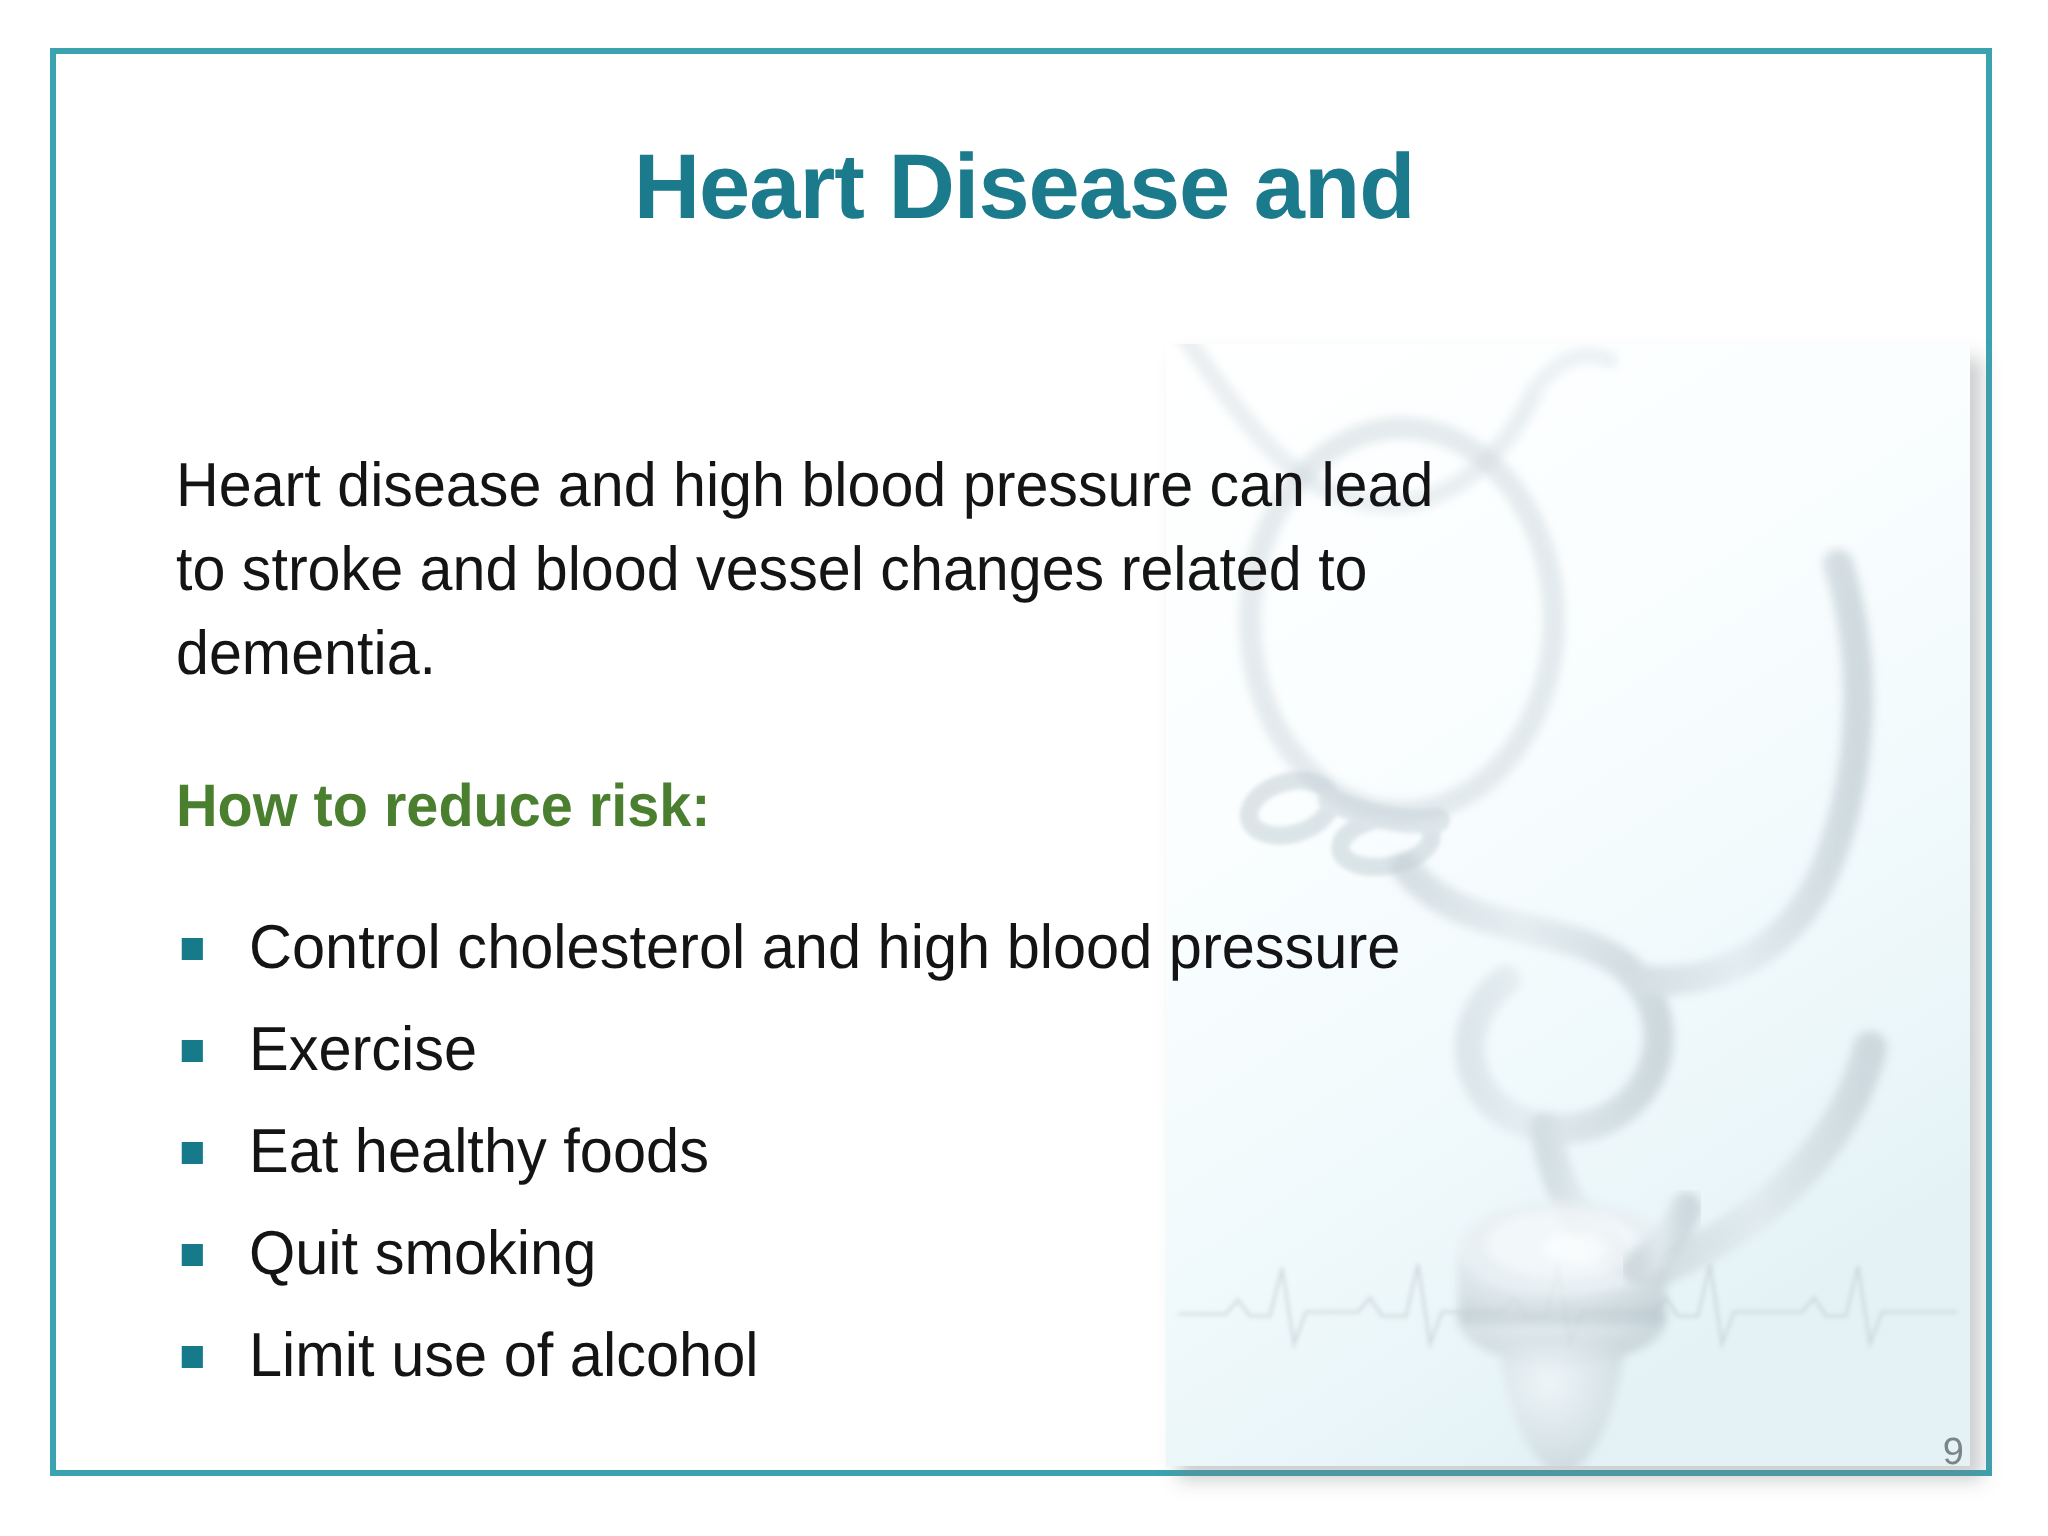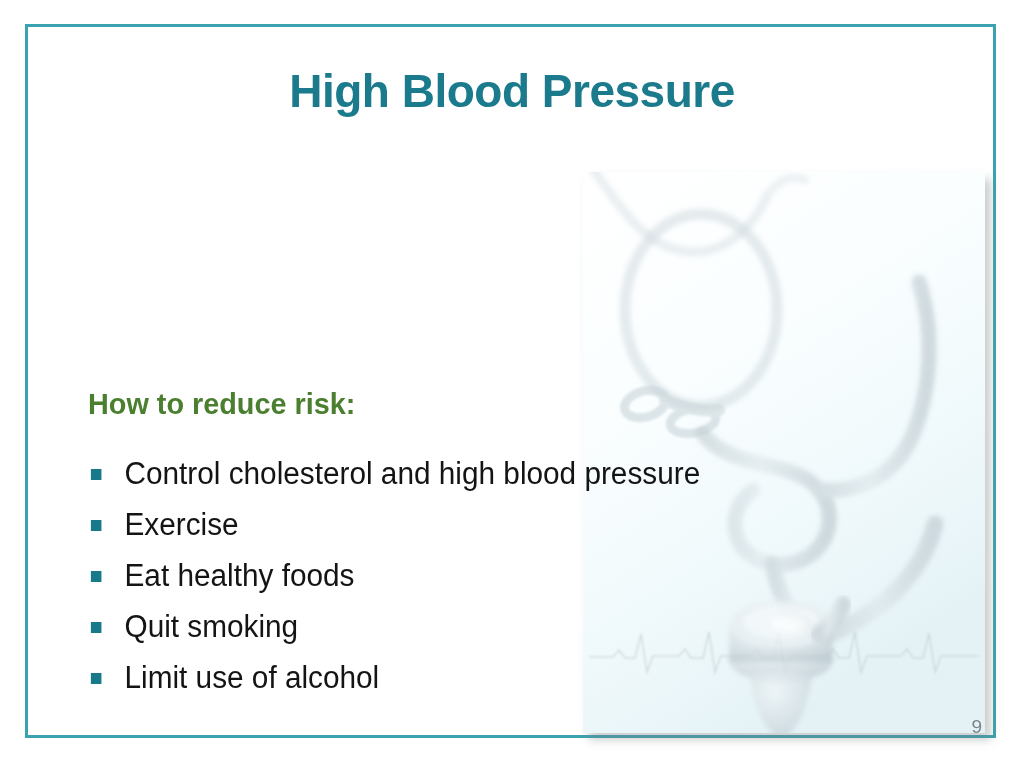--- a/index.html
+++ b/index.html
@@ -227,23 +227,28 @@
         <path d="M 166 500 C 172 540 182 560 198 566 C 214 560 224 540 230 500 Z" fill="url(#bellGrad)" opacity="0.85"></path>
       </g>
 
       <g filter="url(#soften)" opacity="0.6">
         <path d="M 236 462 C 248 452 256 444 260 432" fill="none" stroke="url(#tubeGrad)" stroke-width="16" stroke-linecap="round"></path>
       </g>
     </svg>
   </div>
 
   <div class="title-block">
-    <div class="title-line l2">High Blood Pressure</div>
+    <div class="title-line">Heart Disease and</div>
   </div>
 
+  <div id="body-copy">
+    <div class="para">Heart disease and high blood pressure can lead</div>
+    <div class="para">to stroke and blood vessel changes related to</div>
+    <div class="para">dementia.</div>
+  </div>
 
   <div id="risk-heading">How to reduce risk:</div>
 
   <ul id="bullets">
     <li>
       <span class="bullet-marker"></span>
       <span>Control cholesterol and high blood pressure</span>
     </li>
     <li>
       <span class="bullet-marker"></span>

